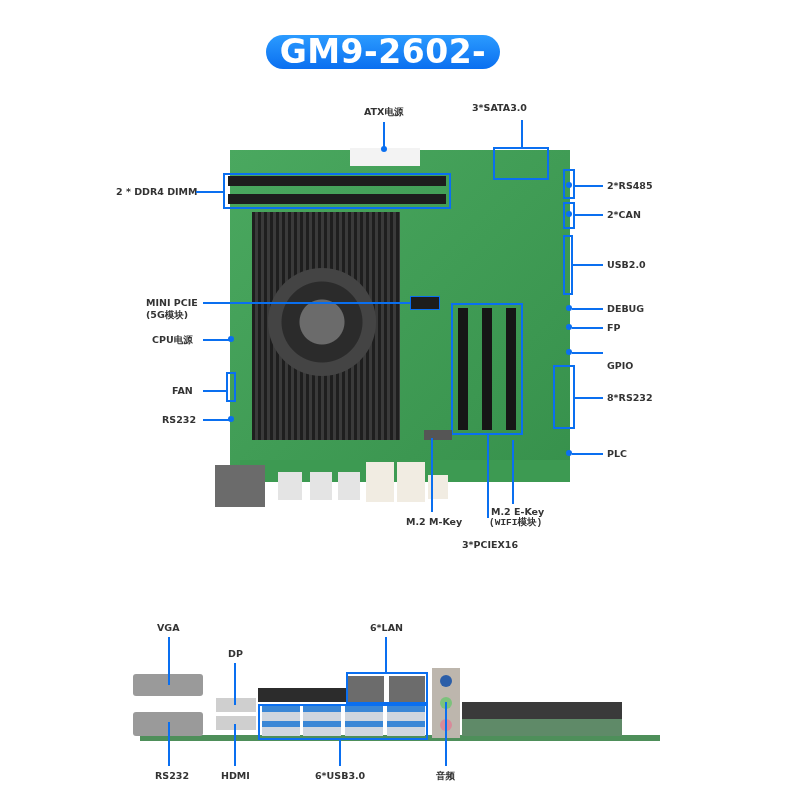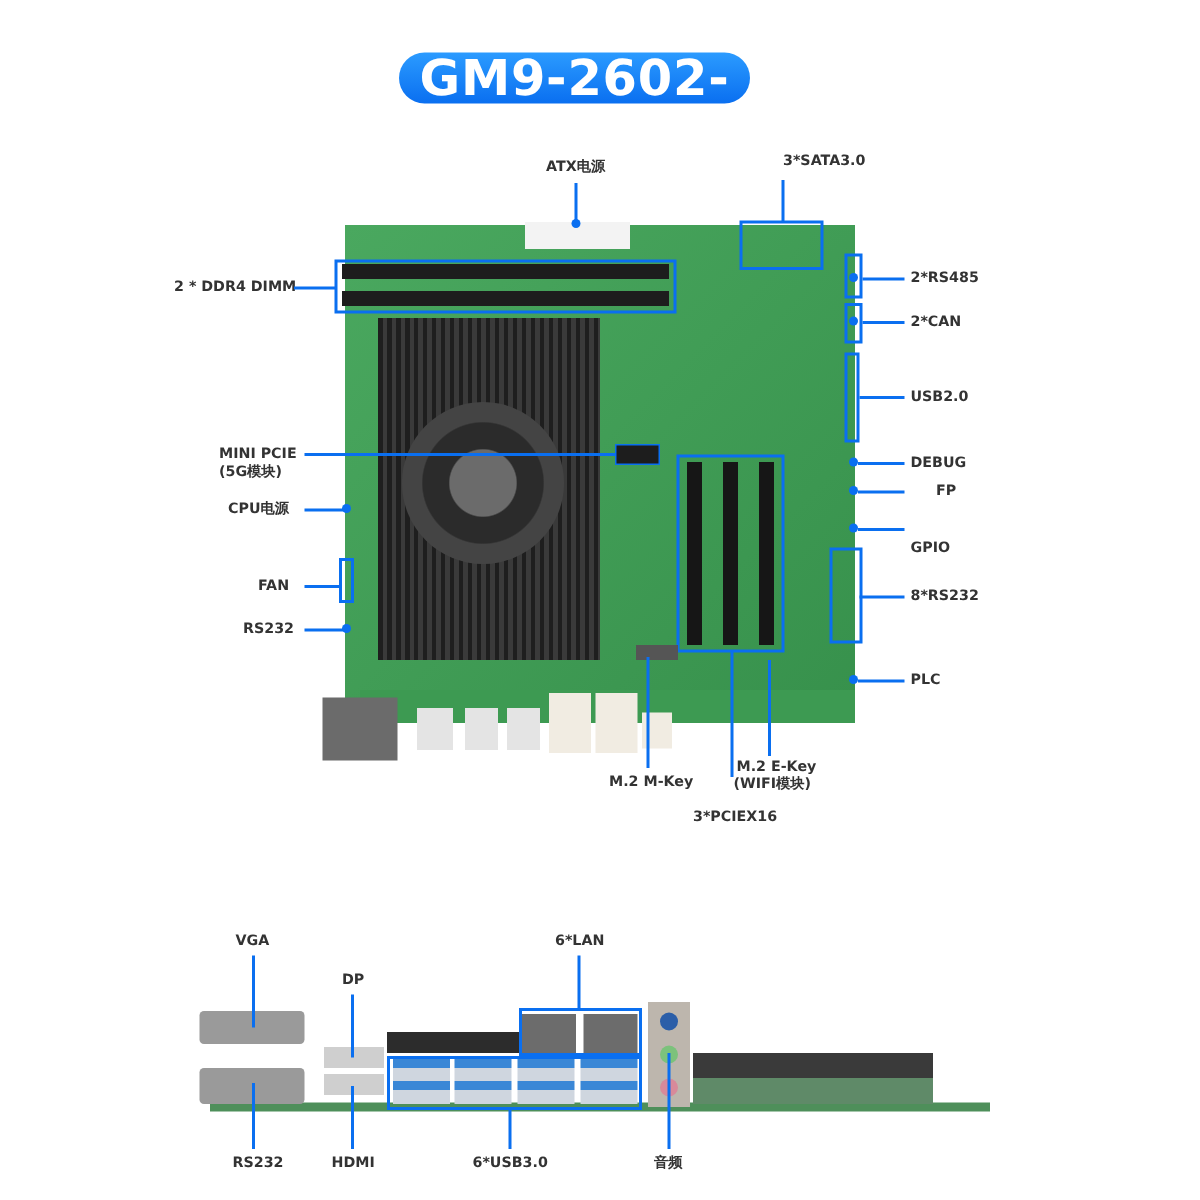--- a/index.html
+++ b/index.html
@@ -50,21 +50,21 @@
 <div class="box" style="left:563px;top:202px;width:12px;height:27px;"></div>
 <div class="box" style="left:563px;top:235px;width:10px;height:60px;"></div>
 <div class="box" style="left:451px;top:303px;width:72px;height:132px;"></div>
 <div class="box" style="left:553px;top:365px;width:22px;height:64px;"></div>
 <div class="box" style="left:226px;top:372px;width:10px;height:30px;"></div>
 
 <div class="lbl" style="left:364px;top:106px;">ATX电源</div>
 <div class="line" style="left:383px;top:122px;width:2px;height:28px;"></div>
 <div class="dot" style="left:381px;top:146px;"></div>
 
-<div class="lbl" style="left:522px;top:102px;">3*SATA3.0</div>
+<div class="lbl" style="left:472px;top:102px;">3*SATA3.0</div>
 <div class="line" style="left:521px;top:120px;width:2px;height:28px;"></div>
 
 <div class="lbl" style="left:116px;top:186px;">2 * DDR4 DIMM</div>
 <div class="line" style="left:196px;top:191px;width:28px;height:2px;"></div>
 
 <div class="lbl" style="left:607px;top:180px;">2*RS485</div>
 <div class="line" style="left:575px;top:185px;width:28px;height:2px;"></div>
 <div class="dot" style="left:566px;top:182px;"></div>
 
 <div class="lbl" style="left:607px;top:209px;">2*CAN</div>
@@ -80,21 +80,21 @@
 <div class="comp" style="left:410px;top:296px;width:28px;height:12px;background:#1d1d1d;border:1px solid #0a6ff0;"></div>
 
 <div class="lbl" style="left:607px;top:303px;">DEBUG</div>
 <div class="line" style="left:572px;top:308px;width:31px;height:2px;"></div>
 <div class="dot" style="left:566px;top:305px;"></div>
 
 <div class="lbl" style="left:152px;top:334px;">CPU电源</div>
 <div class="line" style="left:203px;top:339px;width:28px;height:2px;"></div>
 <div class="dot" style="left:228px;top:336px;"></div>
 
-<div class="lbl" style="left:624px;top:322px;">FP</div>
+<div class="lbl" style="left:607px;top:322px;">FP</div>
 <div class="line" style="left:572px;top:327px;width:31px;height:2px;"></div>
 <div class="dot" style="left:566px;top:324px;"></div>
 
 <div class="lbl" style="left:607px;top:360px;">GPIO</div>
 <div class="line" style="left:572px;top:352px;width:31px;height:2px;"></div>
 <div class="dot" style="left:566px;top:349px;"></div>
 
 <div class="lbl" style="left:172px;top:385px;">FAN</div>
 <div class="line" style="left:203px;top:390px;width:24px;height:2px;"></div>
 
@@ -111,21 +111,21 @@
 
 <div class="comp" style="left:424px;top:430px;width:28px;height:10px;background:#555;"></div>
 <div class="line" style="left:431px;top:438px;width:2px;height:74px;"></div>
 <div class="lbl" style="left:406px;top:516px;">M.2 M-Key</div>
 
 <div class="line" style="left:487px;top:434px;width:2px;height:84px;"></div>
 <div class="lbl" style="left:462px;top:539px;">3*PCIEX16</div>
 
 <div class="line" style="left:512px;top:440px;width:2px;height:64px;"></div>
 <div class="lbl" style="left:491px;top:506px;">M.2 E-Key</div>
-<div class="lbl" style="left:489px;top:517px;">(WIFI模块)</div>
+<div class="lbl" style="left:489px;top:517px;font-family:Liberation Mono, monospace;">(WIFI模块)</div>
 
 <div>
   <div class="pcb" style="left:140px;top:735px;width:520px;height:6px;background:#4e8f5a;"></div>
   <div class="comp" style="left:133px;top:674px;width:70px;height:22px;background:#9a9a9a;border-radius:3px;"></div>
   <div class="comp" style="left:133px;top:712px;width:70px;height:24px;background:#9a9a9a;border-radius:3px;"></div>
   <div class="comp" style="left:216px;top:698px;width:40px;height:14px;background:#cfcfcf;"></div>
   <div class="comp" style="left:216px;top:716px;width:40px;height:14px;background:#cfcfcf;"></div>
   <div class="comp" style="left:258px;top:688px;width:90px;height:14px;background:#2c2c2c;"></div>
   <div class="comp" style="left:262px;top:706px;width:38px;height:30px;background:repeating-linear-gradient(180deg,#3a87d6 0 6px,#cfd6df 6px 15px);"></div>
   <div class="comp" style="left:303px;top:706px;width:38px;height:30px;background:repeating-linear-gradient(180deg,#3a87d6 0 6px,#cfd6df 6px 15px);"></div>

